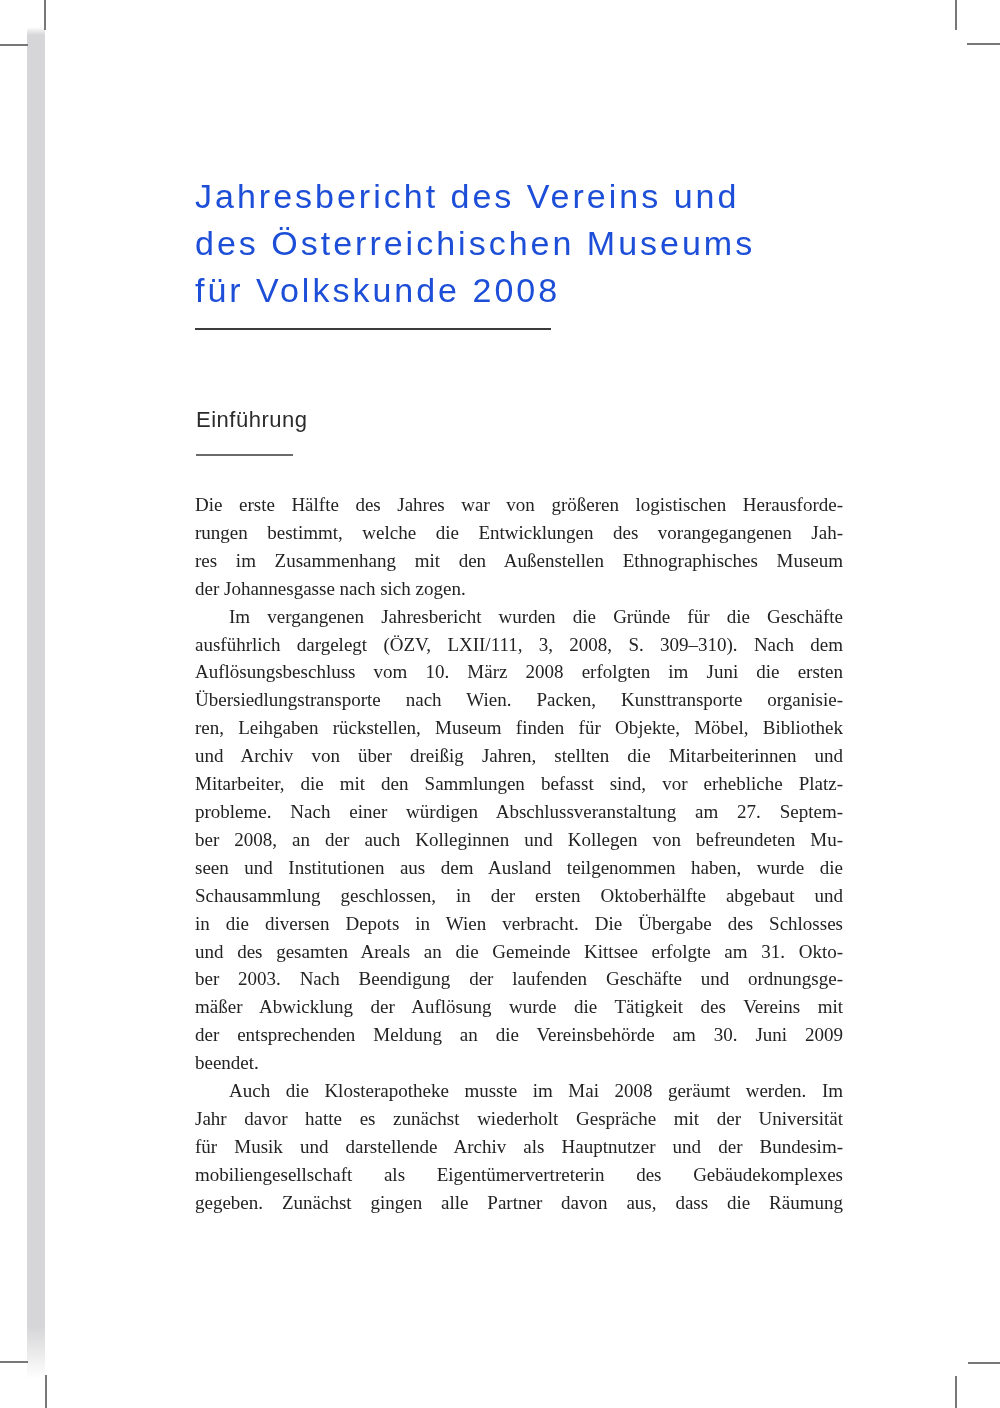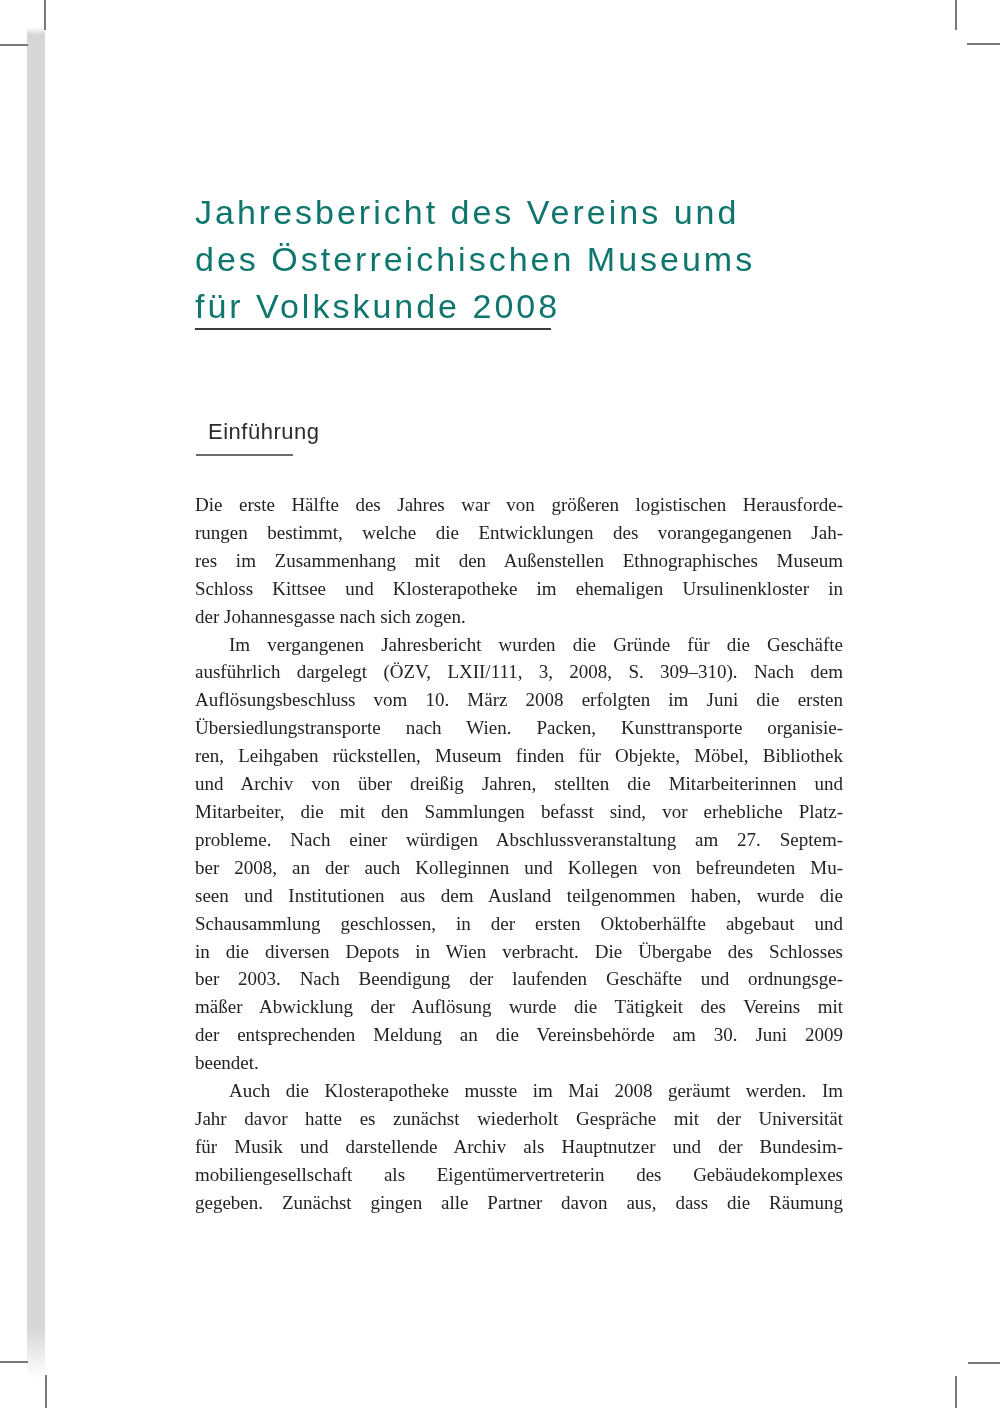--- a/index.html
+++ b/index.html
@@ -28,33 +28,33 @@
   .m-tl-v{left:44px;top:0;height:30px;}
   .m-tl-h{left:0;top:44px;width:28px;}
   .m-tr-v{left:955px;top:0;height:30px;}
   .m-tr-h{left:967px;top:43px;width:33px;}
   .m-bl-h{left:0;top:1361px;width:28px;}
   .m-bl-v{left:45px;top:1375px;height:33px;}
   .m-br-h{left:968px;top:1362px;width:32px;}
   .m-br-v{left:955px;top:1376px;height:32px;}
 
   .title{
-    position:absolute;left:195px;top:189px;margin:0;
+    position:absolute;left:195px;top:173px;margin:0;
     font-family:"Liberation Sans", sans-serif;
     font-weight:400;
     font-size:34px;line-height:47px;letter-spacing:3px;
-    color:#0f766e;
+    color:#1d4ed8;
   }
   .title span{display:block;}
   .title-rule{
     position:absolute;left:195px;top:328px;width:356px;height:2px;
     background:#3b3b3b;
   }
   .heading{
-    position:absolute;left:196px;top:407px;margin:12px;
+    position:absolute;left:196px;top:407px;margin:0;
     font-family:"Liberation Sans", sans-serif;
     font-weight:400;
     font-size:22px;line-height:26px;letter-spacing:0.5px;
     color:#2b2b2b;
   }
   .heading-rule{
     position:absolute;left:196px;top:454px;width:97px;height:2px;
     background:#6b6b6b;
   }
   .body{
@@ -93,34 +93,34 @@
   </h1>
   <div class="title-rule"></div>
 
   <h2 class="heading">Einführung</h2>
   <div class="heading-rule"></div>
 
   <div class="body">
       <div class="line">Die erste Hälfte des Jahres war von größeren logistischen Herausforde-</div>
       <div class="line">rungen bestimmt, welche die Entwicklungen des vorangegangenen Jah-</div>
       <div class="line">res im Zusammenhang mit den Außenstellen Ethnographisches Museum</div>
-      <div class="line">Schloss Kittsee und Klosterapotheke im ehemaligen Ursulinenkloster in</div>
       <div class="line end">der Johannesgasse nach sich zogen.</div>
       <div class="line indent">Im vergangenen Jahresbericht wurden die Gründe für die Geschäfte</div>
       <div class="line">ausführlich dargelegt (ÖZV, LXII/111, 3, 2008, S. 309–310). Nach dem</div>
       <div class="line">Auflösungsbeschluss vom 10. März 2008 erfolgten im Juni die ersten</div>
       <div class="line">Übersiedlungstransporte nach Wien. Packen, Kunsttransporte organisie-</div>
       <div class="line">ren, Leihgaben rückstellen, Museum finden für Objekte, Möbel, Bibliothek</div>
       <div class="line">und Archiv von über dreißig Jahren, stellten die Mitarbeiterinnen und</div>
       <div class="line">Mitarbeiter, die mit den Sammlungen befasst sind, vor erhebliche Platz-</div>
       <div class="line">probleme. Nach einer würdigen Abschlussveranstaltung am 27. Septem-</div>
       <div class="line">ber 2008, an der auch Kolleginnen und Kollegen von befreundeten Mu-</div>
       <div class="line">seen und Institutionen aus dem Ausland teilgenommen haben, wurde die</div>
       <div class="line">Schausammlung geschlossen, in der ersten Oktoberhälfte abgebaut und</div>
       <div class="line">in die diversen Depots in Wien verbracht. Die Übergabe des Schlosses</div>
+      <div class="line">und des gesamten Areals an die Gemeinde Kittsee erfolgte am 31. Okto-</div>
       <div class="line">ber 2003. Nach Beendigung der laufenden Geschäfte und ordnungsge-</div>
       <div class="line">mäßer Abwicklung der Auflösung wurde die Tätigkeit des Vereins mit</div>
       <div class="line">der entsprechenden Meldung an die Vereinsbehörde am 30. Juni 2009</div>
       <div class="line end">beendet.</div>
       <div class="line indent">Auch die Klosterapotheke musste im Mai 2008 geräumt werden. Im</div>
       <div class="line">Jahr davor hatte es zunächst wiederholt Gespräche mit der Universität</div>
       <div class="line">für Musik und darstellende Archiv als Hauptnutzer und der Bundesim-</div>
       <div class="line">mobiliengesellschaft als Eigentümervertreterin des Gebäudekomplexes</div>
       <div class="line">gegeben. Zunächst gingen alle Partner davon aus, dass die Räumung</div>
     </div>

